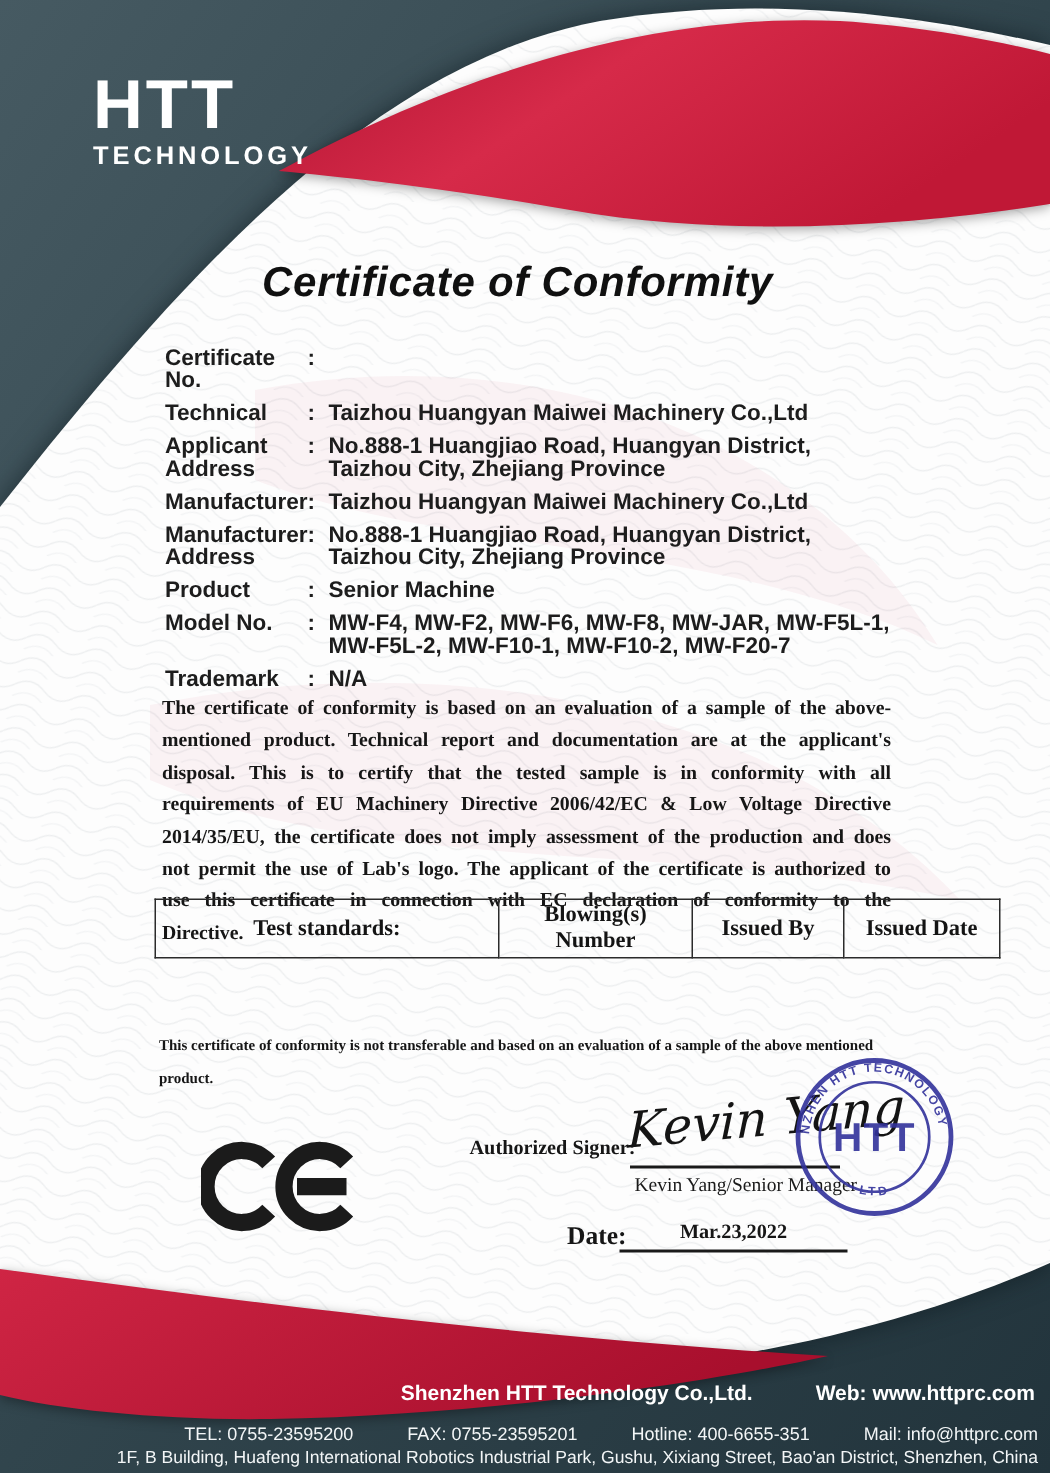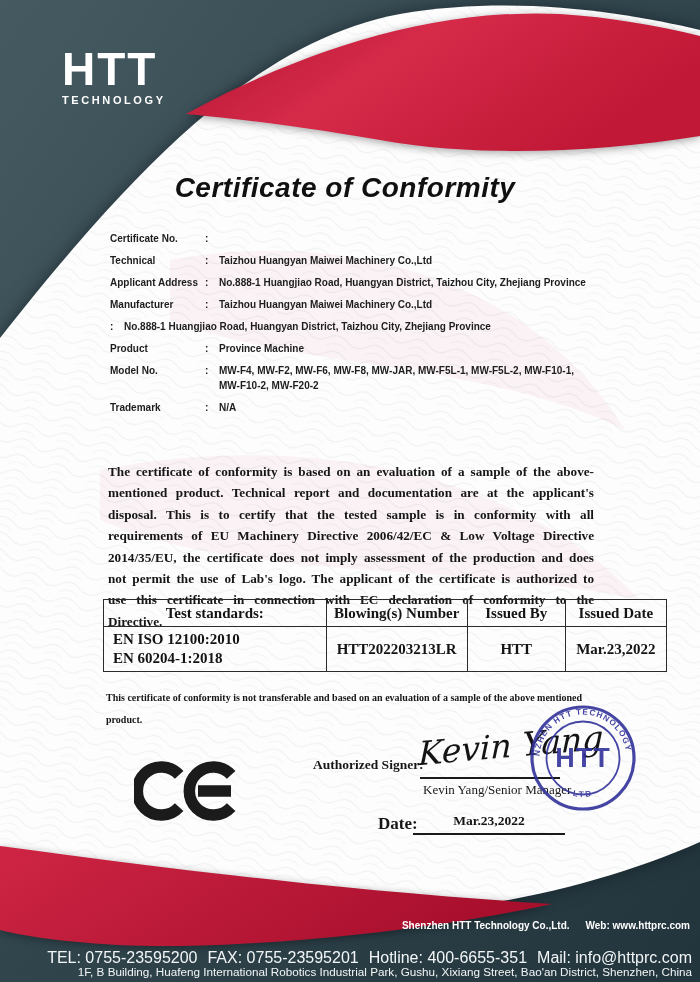--- a/index.html
+++ b/index.html
@@ -5,29 +5,29 @@
   html,body{margin:0;padding:0;background:#1c2b31;}
   .page{position:relative;width:700px;height:982px;overflow:hidden;
         font-family:"Liberation Sans",sans-serif;background:#3b82f6;}
   .bg{position:absolute;left:0;top:0;}
   .bg .dome{filter:drop-shadow(0 0 9px rgba(8,18,24,.55));}
   .bg .ribbon{filter:drop-shadow(0 2px 4px rgba(0,0,0,.35));}
 
   
   .logo{position:absolute;left:62px;top:46px;color:#fff;line-height:1;}
   .logo-main{font-size:46px;font-weight:bold;letter-spacing:2px;}
-  .logo-sub{font-size:11px;font-weight:bold;letter-spacing:2.6px;margin-top:3px;}
+  .logo-sub{font-size:17px;font-weight:bold;letter-spacing:2.6px;margin-top:3px;}
 
   
   .title{position:absolute;left:100px;top:172px;width:490px;text-align:center;
          font-size:28px;font-weight:bold;font-style:italic;color:#101010;letter-spacing:.5px;}
 
   
   .fields{position:absolute;left:110px;top:231px;width:484px;color:#1d1d1d;}
-  .field-row{display:flex;margin-bottom:7px;font-size:10px;font-weight:bold;line-height:15px;}
+  .field-row{display:flex;margin-bottom:7px;font-size:15px;font-weight:bold;line-height:15px;}
   .f-label{width:95px;flex:none;}
   .f-colon{width:14px;flex:none;}
   .f-value{flex:1;}
 
   
   .serif{font-family:"Liberation Serif",serif;color:#161616;}
   .paragraph{position:absolute;left:108px;top:461px;width:486px;
              font-size:13.2px;font-weight:bold;line-height:21.4px;text-align:justify;word-spacing:2px;}
   .statement{position:absolute;left:106px;top:687px;width:492px;
              font-size:10px;font-weight:bold;line-height:22px;}
@@ -48,24 +48,24 @@
               white-space:nowrap;}
   .sig-line{position:absolute;left:420px;top:777px;width:140px;border-bottom:2px solid #1a1a1a;}
   .sig-name{position:absolute;left:423px;top:782px;font-family:"Liberation Serif",serif;font-size:13px;color:#1a1a1a;}
   .date-label{position:absolute;left:378px;top:814px;font-size:17px;font-weight:bold;}
   .date-line{position:absolute;left:413px;top:833px;width:152px;border-bottom:2px solid #1a1a1a;}
   .date-value{position:absolute;left:413px;top:813px;width:152px;text-align:center;
               font-size:13.5px;font-weight:bold;}
   .stamp{position:absolute;left:527px;top:702px;opacity:.9;}
 
   
-  .footer-line1{position:absolute;right:10px;top:920px;display:flex;gap:16px;
-                color:#fff;font-size:10px;font-weight:bold;}
-  .footer-line2{position:absolute;right:8px;top:949px;display:flex;gap:10px;
-                color:#f3f6f7;font-size:16px;}
+  .footer-line1{position:absolute;right:10px;top:920px;display:flex;gap:42px;
+                color:#fff;font-size:14px;font-weight:bold;}
+  .footer-line2{position:absolute;right:8px;top:949px;display:flex;gap:36px;
+                color:#f3f6f7;font-size:12px;}
   .footer-line3{position:absolute;right:8px;top:965px;color:#f3f6f7;font-size:11.7px;}
 </style>
 </head>
 <body>
 
 <div class="page">
 
   <svg class="bg" width="700" height="982" viewBox="0 0 700 982">
     <defs>
       <linearGradient id="tealGrad" x1="0" y1="0" x2="1" y2="1">
@@ -125,34 +125,35 @@
       <div class="f-value">No.888-1 Huangjiao Road, Huangyan District, Taizhou City, Zhejiang Province</div>
     </div>
 
     <div class="field-row">
       <div class="f-label">Manufacturer</div>
       <div class="f-colon">:</div>
       <div class="f-value">Taizhou Huangyan Maiwei Machinery Co.,Ltd</div>
     </div>
 
     <div class="field-row">
+      <div class="f-label">Manufacturer Address</div>
       <div class="f-colon">:</div>
       <div class="f-value">No.888-1 Huangjiao Road, Huangyan District, Taizhou City, Zhejiang Province</div>
     </div>
 
     <div class="field-row">
       <div class="f-label">Product</div>
       <div class="f-colon">:</div>
-      <div class="f-value">Province Machine</div>
+      <div class="f-value">Senior Machine</div>
     </div>
 
     <div class="field-row">
       <div class="f-label">Model No.</div>
       <div class="f-colon">:</div>
-      <div class="f-value">MW-F4, MW-F2, MW-F6, MW-F8, MW-JAR, MW-F5L-1, MW-F5L-2, MW-F10-1, MW-F10-2, MW-F20-2</div>
+      <div class="f-value">MW-F4, MW-F2, MW-F6, MW-F8, MW-JAR, MW-F5L-1, MW-F5L-2, MW-F10-1, MW-F10-2, MW-F20-7</div>
     </div>
 
     <div class="field-row">
       <div class="f-label">Trademark</div>
       <div class="f-colon">:</div>
       <div class="f-value">N/A</div>
     </div>
   </div>
 
   <div class="paragraph serif">The certificate of conformity is based on an evaluation of a sample of the above-mentioned product. Technical report and documentation are at the applicant's disposal. This is to certify that the tested sample is in conformity with all requirements of EU Machinery Directive 2006/42/EC &amp; Low Voltage Directive 2014/35/EU, the certificate does not imply assessment of the production and does not permit the use of Lab's logo. The applicant of the certificate is authorized to use this certificate in connection with EC declaration of conformity to the Directive.</div>
@@ -163,29 +164,20 @@
         <col style="width:113px">
         <col style="width:88px">
         <col style="width:91px">
       </colgroup>
     <tbody>
         <tr>
       <th>Test standards:</th>
       <th>Blowing(s) Number</th>
       <th>Issued By</th>
       <th>Issued Date</th>
-    </tr>
-    <tr>
-      <td class="td-standards">
-        <span style="display:block">EN ISO 12100:2010</span>
-        <span style="display:block">EN 60204-1:2018</span>
-      </td>
-      <td>HTT202203213LR</td>
-      <td>HTT</td>
-      <td>Mar.23,2022</td>
     </tr>
   </tbody>
     </table>
 
   <div class="statement serif">This certificate of conformity is not transferable and based on an evaluation of a sample of the above mentioned product.</div>
 
   <svg class="ce" width="104" height="78" viewBox="0 0 104 78" role="img">
     <g fill="none" stroke="#1b1b1b" stroke-width="11.5">
       <path d="M45.15 22.93 A24 24 0 1 0 45.15 55.07"></path>
       <path d="M97.15 22.93 A24 24 0 1 0 97.15 55.07"></path>

